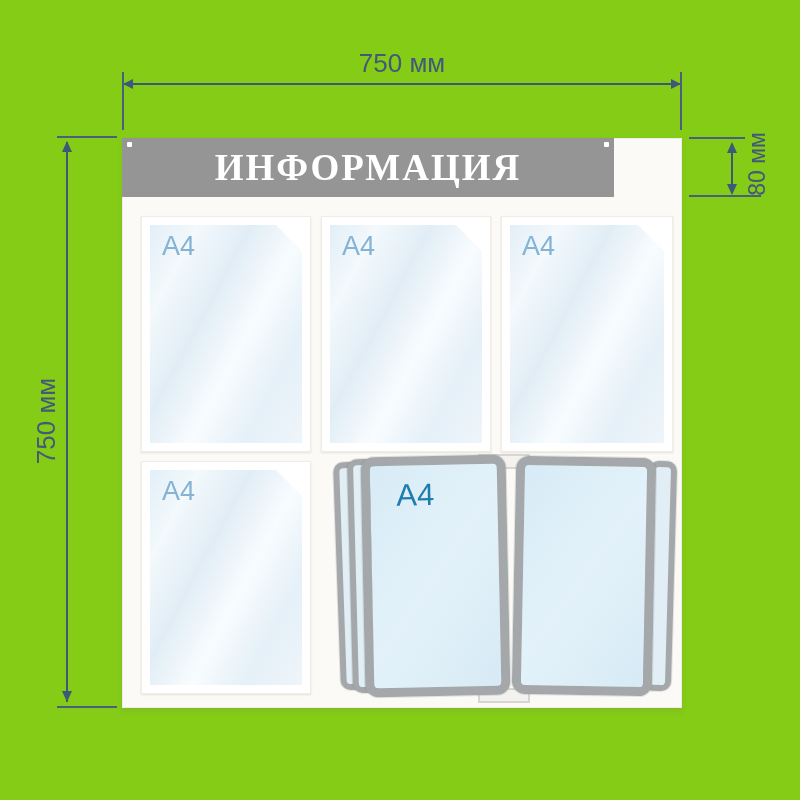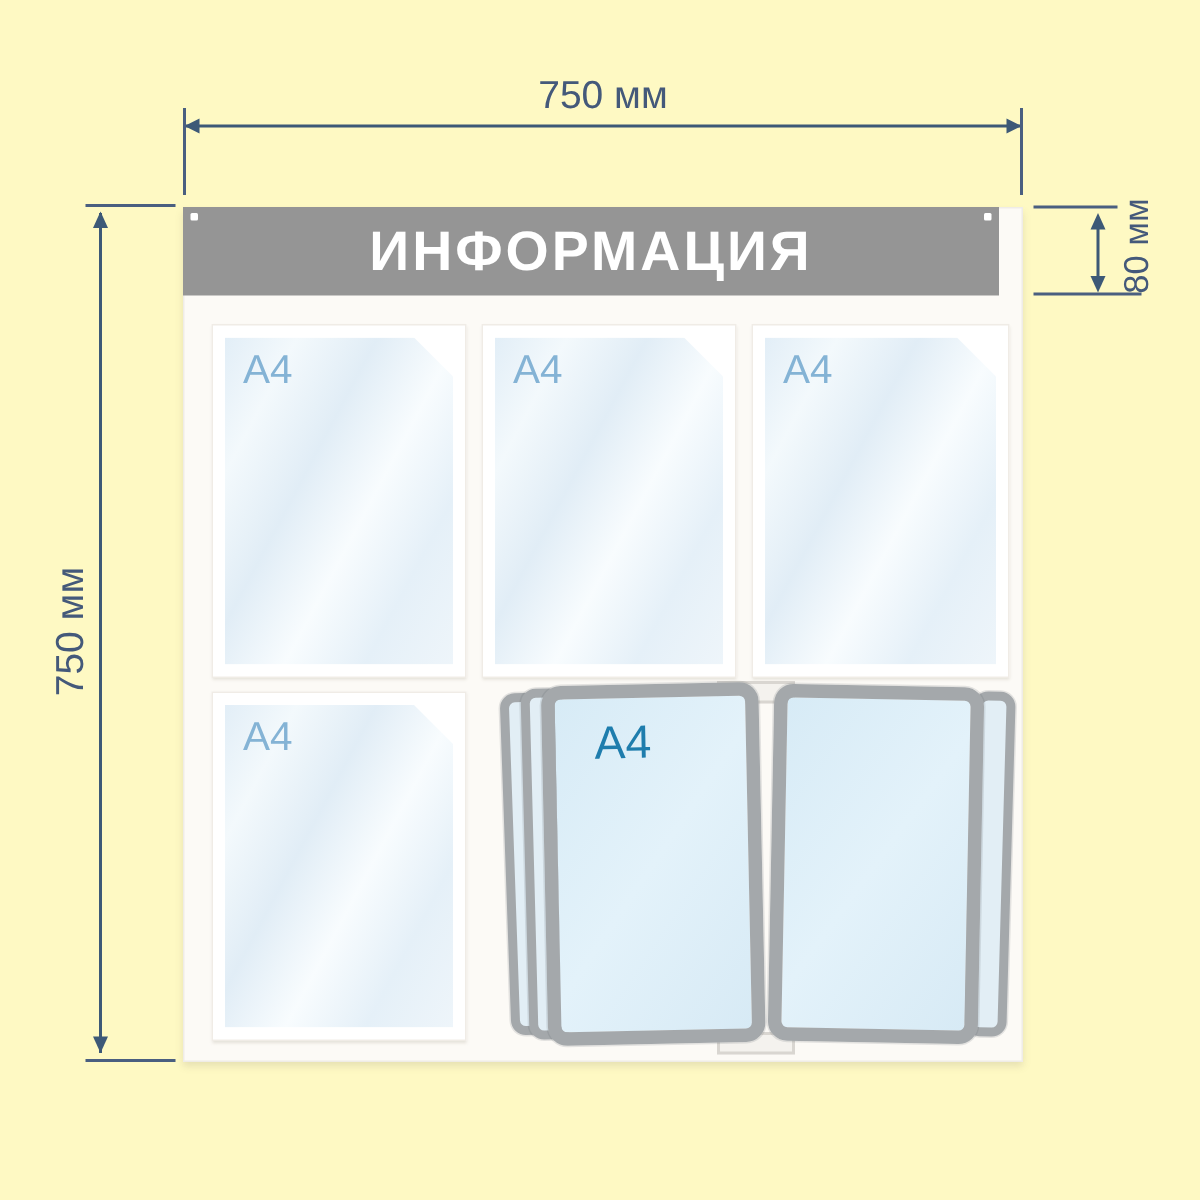--- a/index.html
+++ b/index.html
@@ -3,21 +3,21 @@
 <meta charset="utf-8">
 <style>
   * { margin: 0; padding: 0; box-sizing: border-box; }
   html, body { width: 800px; height: 800px; }
   body {
     font-family: "Liberation Sans", "DejaVu Sans", sans-serif;
     background: #e8e7e4;
     position: relative;
     overflow: hidden;
   }
-  .page { position: absolute; inset: 0; background: #fef9c3; }
+  .page { position: absolute; inset: 0; background: #84cc16; }
 
   
   .dim { position: absolute; color: #44597a; }
   .dim-label { font-size: 26px; color: #44597a; white-space: nowrap; }
   .dim-line-h { position: absolute; height: 2px; background: #3d5977; }
   .dim-line-v { position: absolute; width: 2px;  background: #3d5977; }
   .tick-h { position: absolute; height: 2px; background: #4a5f80; }
   .tick-v { position: absolute; width: 2px;  background: #4a5f80; }
   .arr { position: absolute; width: 0; height: 0; }
   .arr.left  { border-top: 5px solid transparent; border-bottom: 5px solid transparent; border-right: 10px solid #3d5977; }
@@ -32,23 +32,23 @@
                      text-align: center; font-size: 23px; transform: rotate(-90deg); }
 
   
   .board {
     position: absolute; left: 122px; top: 138px; width: 560px; height: 570px;
     background: #fcfaf6;
     border: 1px solid #efece7;
     box-shadow: 0 3px 5px rgba(120,115,105,0.18);
   }
   .board-header {
-    position: absolute; left: -1px; top: -1px; width: 544px; height: 59px;
+    position: absolute; left: -1px; top: -1px; width: 492px; height: 59px;
     background: #959595;
-    display: flex; align-items: center; justify-content: center;
+    display: flex; align-items: center; justify-content: center; font-family: Liberation Serif, serif;
   }
   .board-title {
     color: #ffffff; font-weight: 700; font-size: 37px; letter-spacing: 2px; white-space: nowrap;
   }
   .hole {
     position: absolute; width: 5px; height: 5px; background: #ffffff; border-radius: 1px; top: 4px;
   }
   .hole.l { left: 5px; } .hole.r { right: 5px; }
 
   

